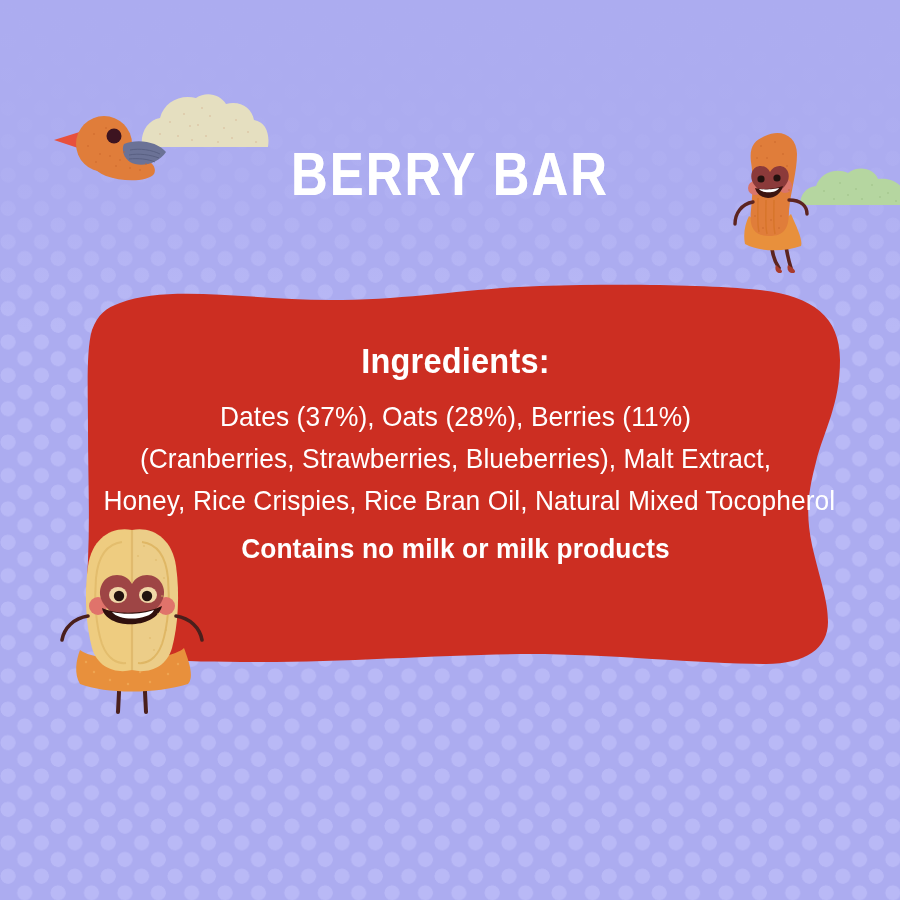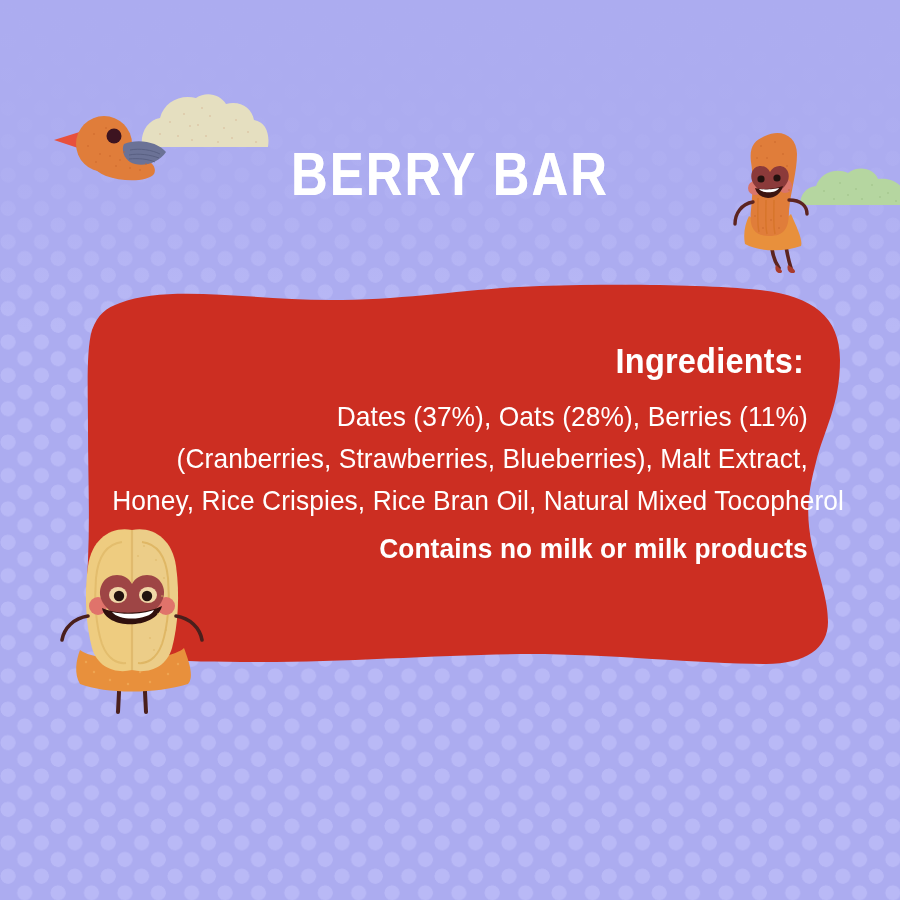--- a/index.html
+++ b/index.html
@@ -69,24 +69,24 @@
     position: absolute;
     left: 0; top: 0;
     width: 900px; height: 900px;
     pointer-events: none;
   }
   .blob-wrap svg { display:block; }
 
   
   .panel-text {
     position: absolute;
-    left: 90px;
+    left: 81px;
     right: 70px;
     top: 340px;
-    text-align: right;
+    text-align: center;
     color: #ffffff;
   }
   .ing-heading {
     font-family: "Liberation Sans Narrow", "Liberation Sans", sans-serif;
     font-weight: bold;
     font-size: 35px;
     line-height: 42px;
     letter-spacing: 0.2px;
     transform: scaleX(0.93);
     margin: 0 0 14px 0;

